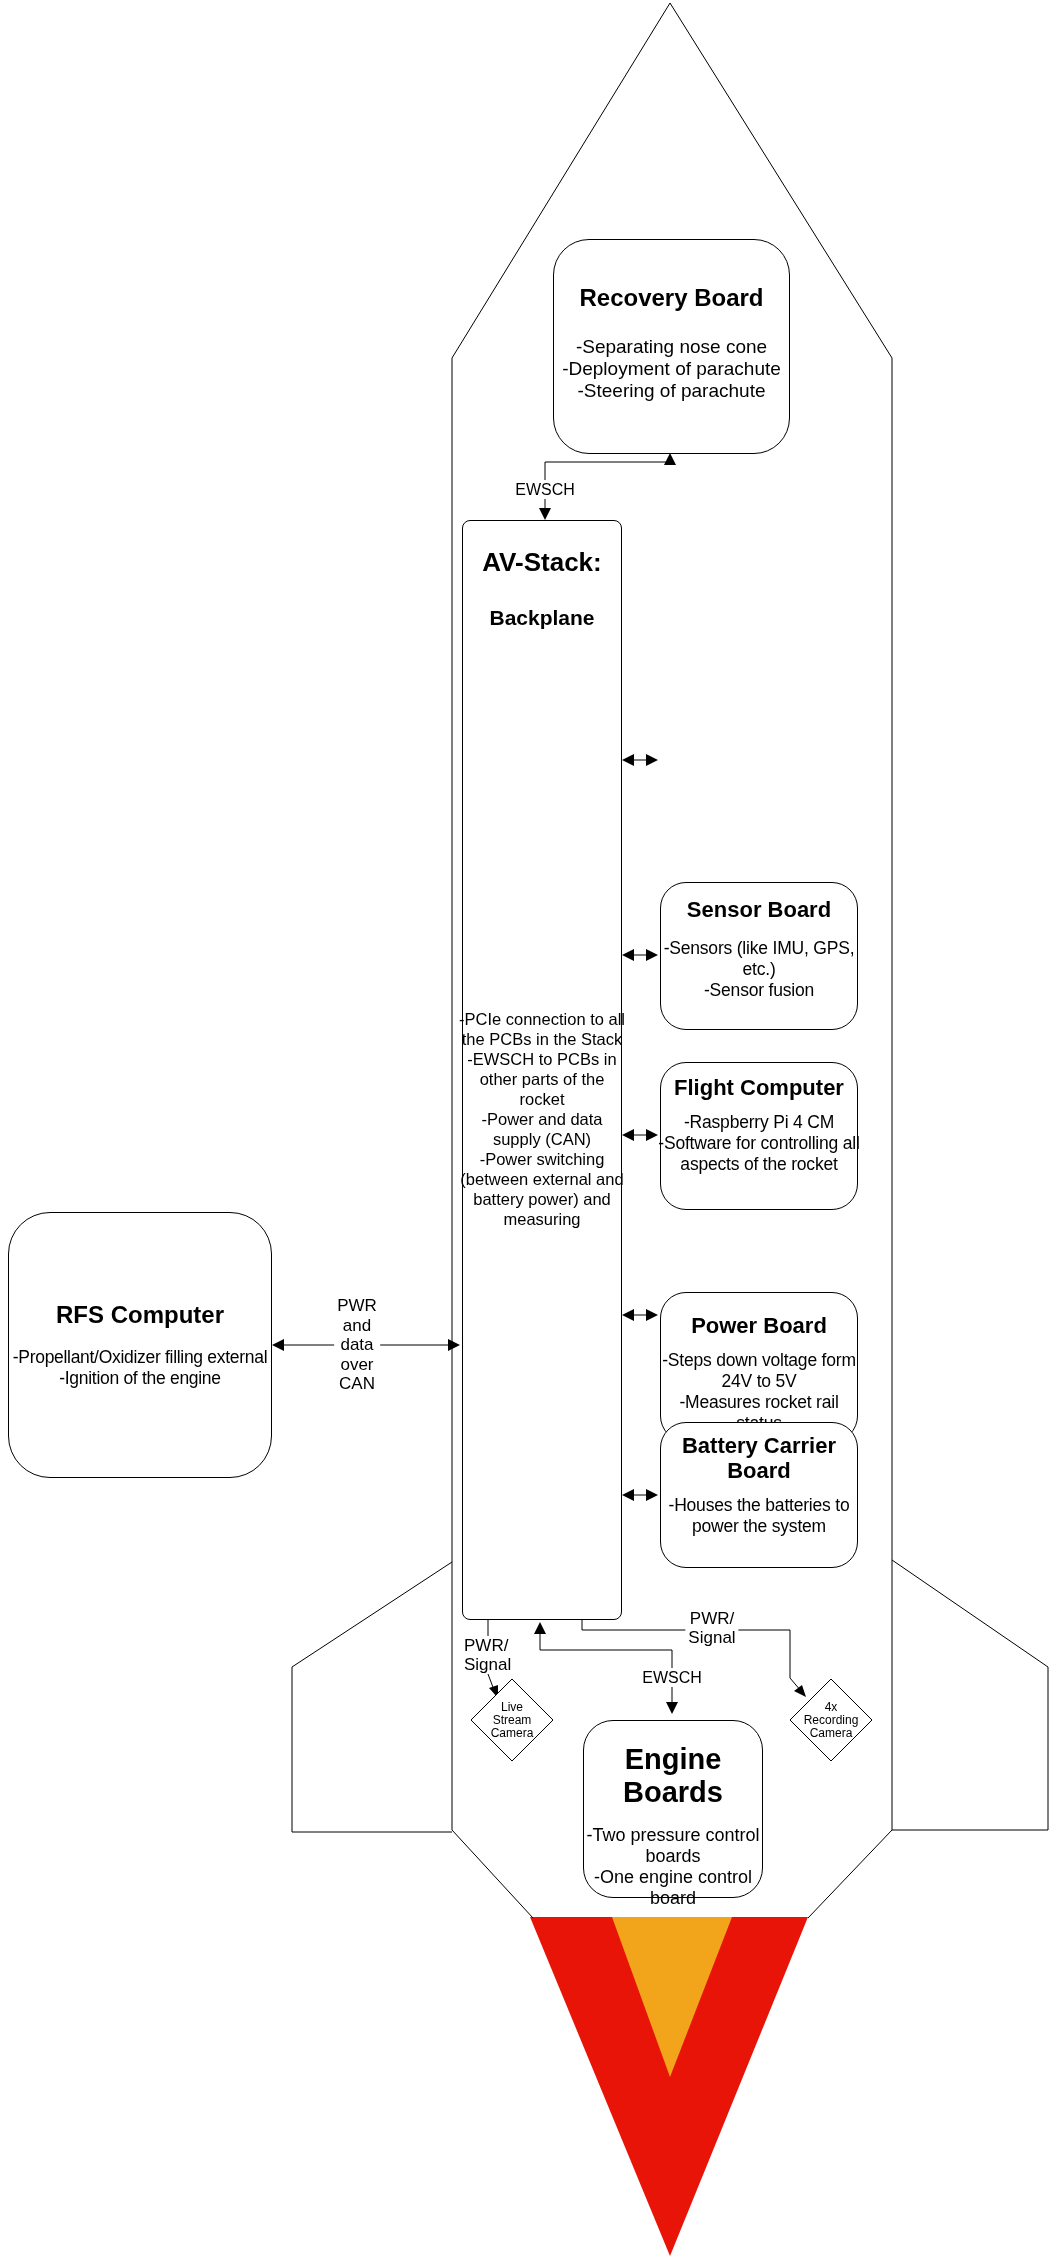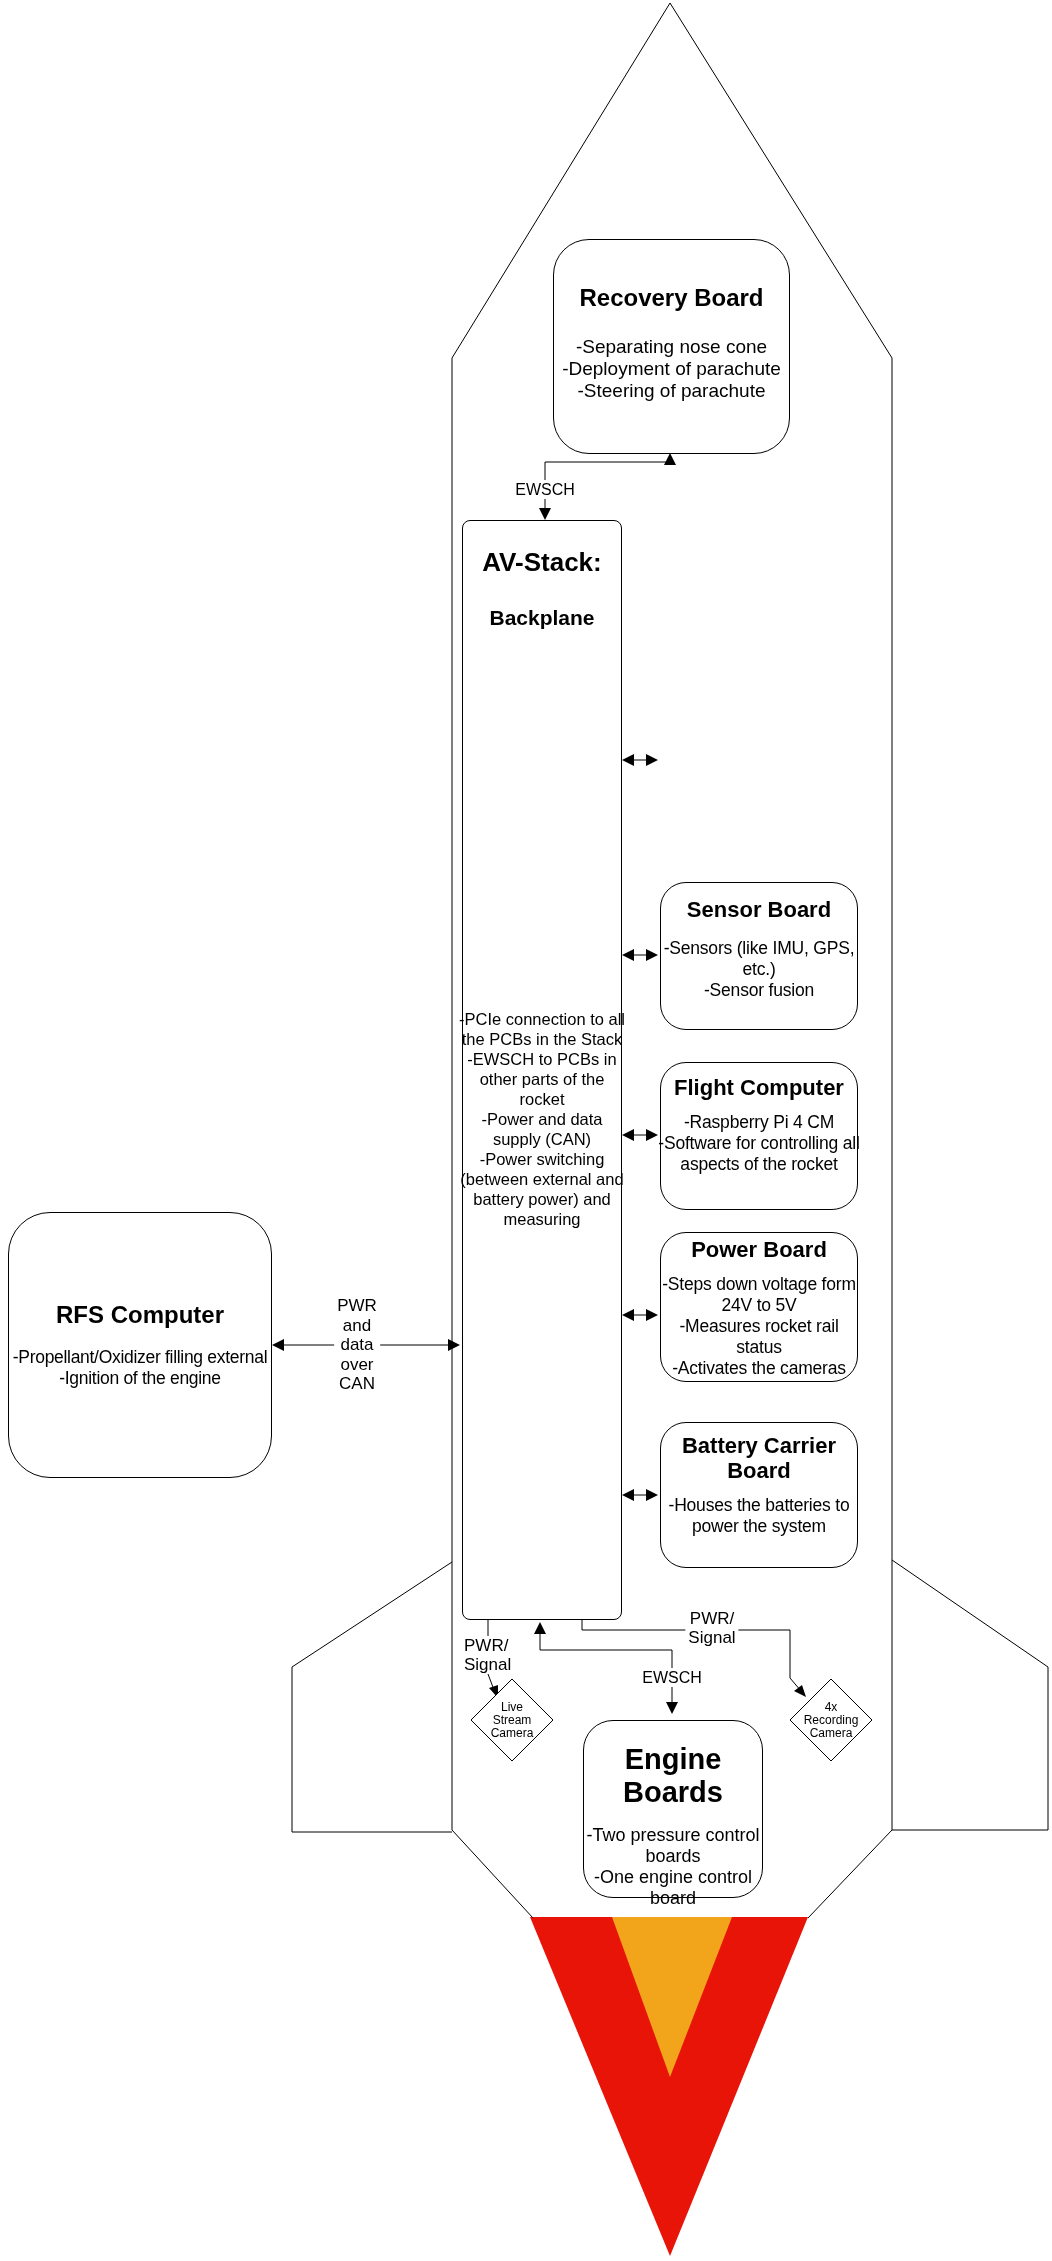--- a/index.html
+++ b/index.html
@@ -17,21 +17,21 @@
   .avstack .title{font-size:26px;}
   .avstack .subtitle{font-weight:bold;font-size:21px;margin-top:28px;}
   .avstack .body{position:absolute;left:-7px;right:-7px;top:488px;font-size:16.5px;line-height:20px;}
   .sideboard{left:660px;width:198px;border-radius:26px;}
   .sideboard .title{font-size:22px;line-height:25px;}
   .sideboard .body{font-size:17.5px;line-height:21px;margin:12px -6px 0;letter-spacing:-0.2px;}
   .comm{top:680px;height:157px;padding-top:10px;}
   .sensor{top:882px;height:148px;padding-top:14px;}
   .sensor .body{margin-top:16px;}
   .flight{top:1062px;height:148px;padding-top:12px;}
-  .power{top:1232px;height:150px;padding-top:4px;}
+  .power{top:1292px;height:150px;padding-top:20px;}
   .battery{top:1422px;height:146px;padding-top:10px;}
   .engine{left:583px;top:1720px;width:180px;height:178px;border-radius:30px;padding-top:22px;}
   .engine .title{font-size:29px;}
   .engine .body{font-size:18px;line-height:21px;margin:16px -8px 0;}
   .rfs{left:8px;top:1212px;width:264px;height:266px;border-radius:42px;padding-top:88px;}
   .rfs .title{font-size:24px;}
   .rfs .body{font-size:17.5px;line-height:21px;margin:18px -7px 0;letter-spacing:-0.3px;}
   
   .lbl{position:absolute;background:#fff;white-space:pre-line;text-align:center;font-size:16px;
        line-height:19px;padding:0 3px;}

